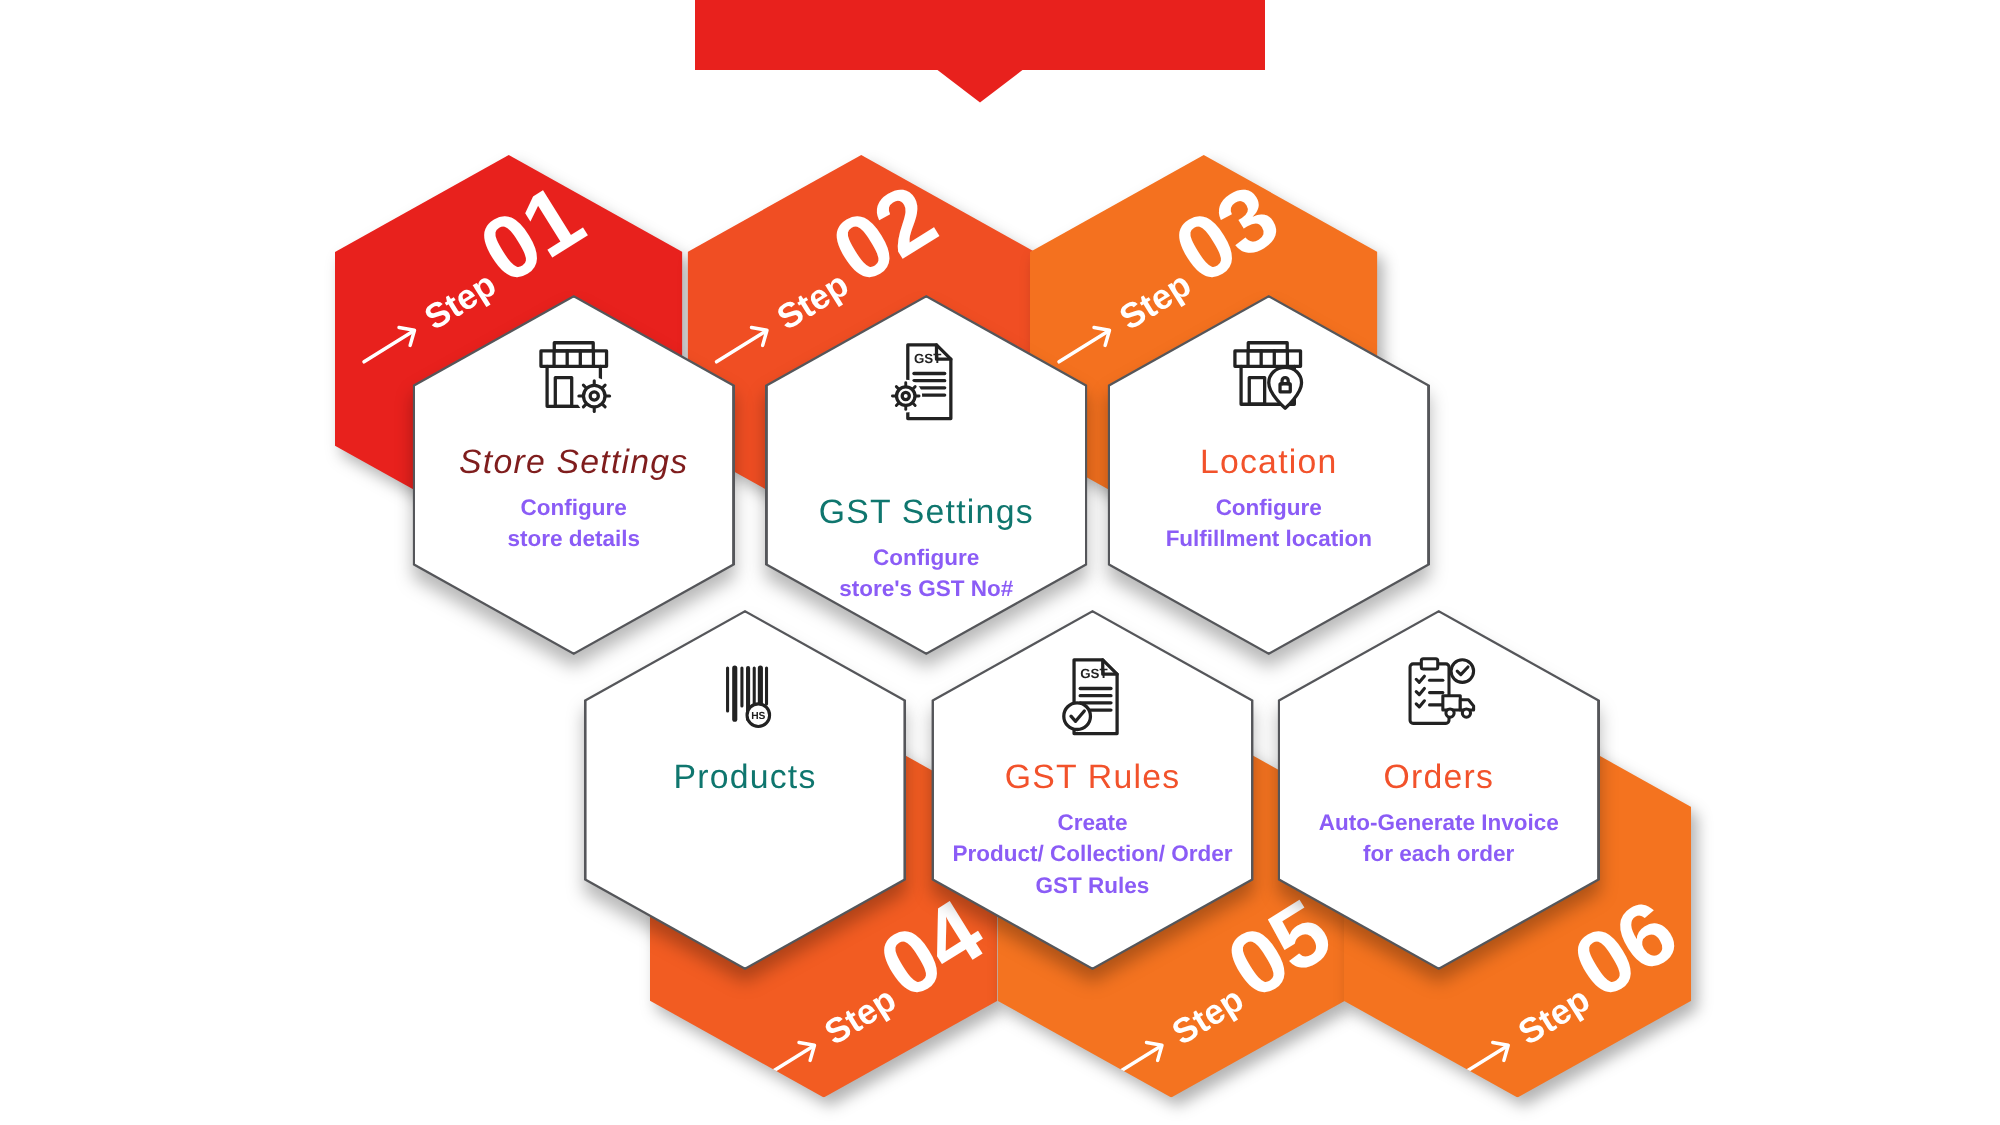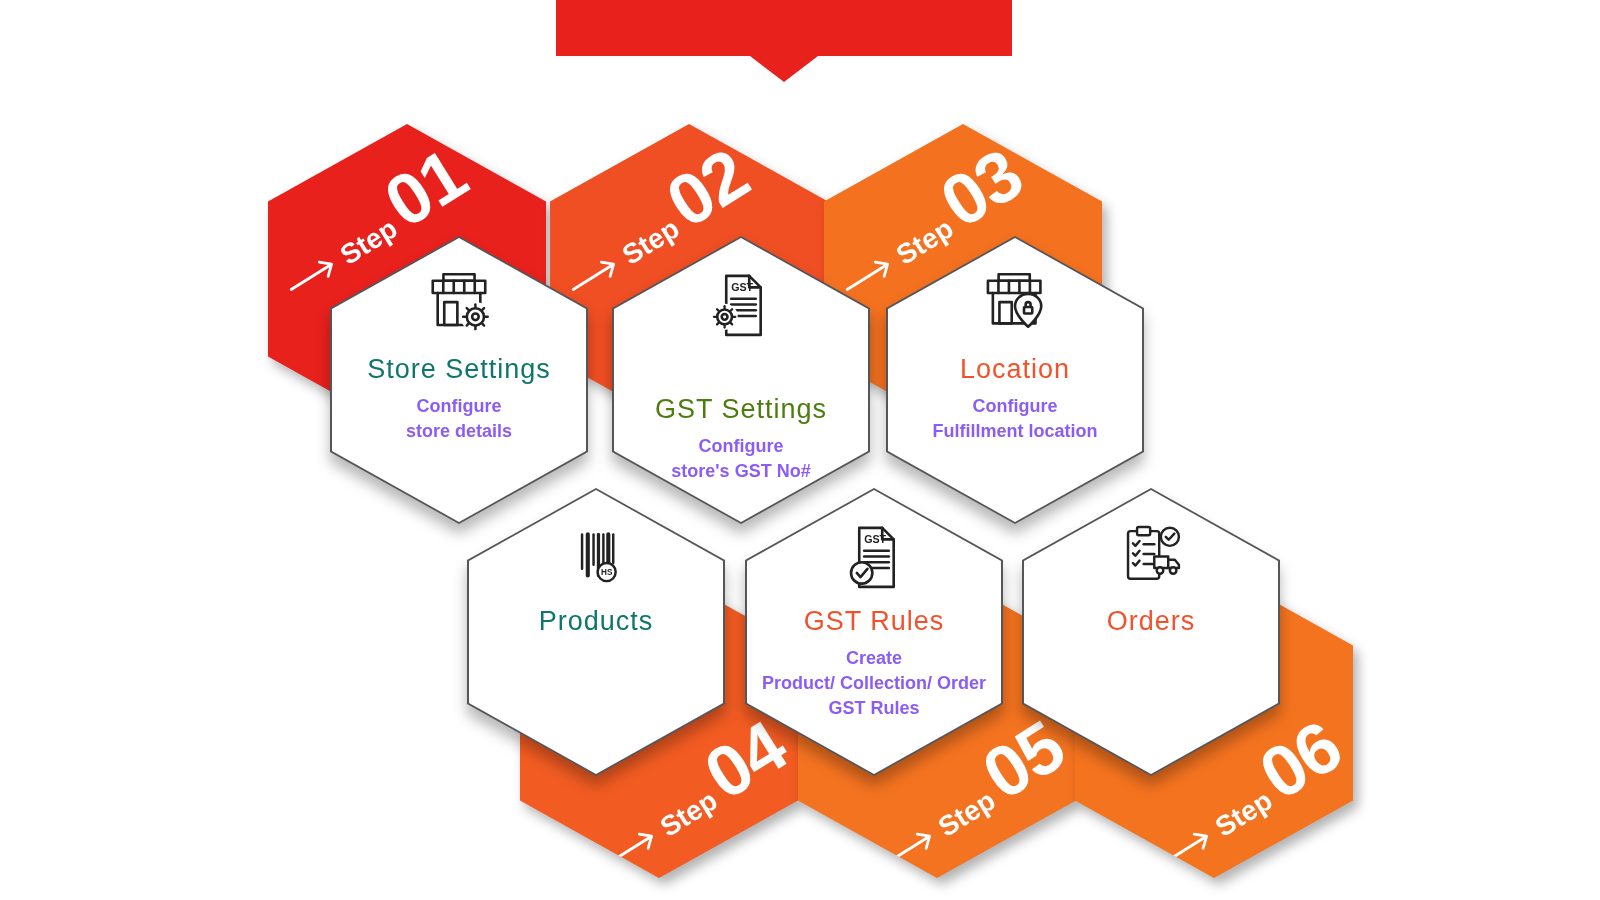--- a/index.html
+++ b/index.html
@@ -106,21 +106,21 @@
                 <line x1="58.5" y1="62" x2="55" y2="62"></line>
                 <line x1="70" y1="50.5" x2="70" y2="47"></line>
                 <line x1="70" y1="73.5" x2="70" y2="77"></line>
                 <line x1="78.1" y1="53.9" x2="80.6" y2="51.4"></line>
                 <line x1="61.9" y1="70.1" x2="59.4" y2="72.6"></line>
                 <line x1="78.1" y1="70.1" x2="80.6" y2="72.6"></line>
                 <line x1="61.9" y1="53.9" x2="59.4" y2="51.4"></line>
               </g>
         </svg>
       </div>
-      <div class="card-title" style="color: #0f766e;">Store Settings</div>
+      <div class="card-title" style="color: #7f1d1d; font-style: italic;">Store Settings</div>
       <div class="card-desc">Configure
 store details</div>
     </div>
       </div>
   </div>
 </div>
 
 <div class="step top" style="left:612px; top:236px;">
   <div class="color-wrap">
     <div class="color-hex hexclip" style="background: rgb(240, 78, 35);">
@@ -154,21 +154,21 @@
                 <line x1="20" y1="62" x2="17" y2="62"></line>
                 <line x1="30" y1="52" x2="30" y2="49"></line>
                 <line x1="30" y1="72" x2="30" y2="75"></line>
                 <line x1="37.1" y1="54.9" x2="39.2" y2="52.8"></line>
                 <line x1="22.9" y1="69.1" x2="20.8" y2="71.2"></line>
                 <line x1="37.1" y1="69.1" x2="39.2" y2="71.2"></line>
                 <line x1="22.9" y1="54.9" x2="20.8" y2="52.8"></line>
               </g>
         </svg>
       </div>
-      <div class="card-title" style="color: #4d7c0f; margin-top: 44px;">GST Settings</div>
+      <div class="card-title" style="color: #0f766e; margin-top: 44px;">GST Settings</div>
       <div class="card-desc">Configure
 store's GST No#</div>
     </div>
       </div>
   </div>
 </div>
 
 <div class="step top" style="left:886px; top:236px;">
   <div class="color-wrap">
     <div class="color-hex hexclip" style="background: rgb(244, 113, 31);">
@@ -309,16 +309,18 @@
               <line x1="41" y1="56" x2="54" y2="56"></line>
           <circle cx="73" cy="23" r="11" fill="#fff"></circle>
           <path d="M68 23 l3.5 3.5 l7 -7.5"></path>
           <rect x="54" y="47" width="17" height="14" fill="#fff"></rect>
           <path d="M71 51 h8 l5 6 v4 h-13 Z" fill="#fff"></path>
           <circle cx="61" cy="64" r="4" fill="#fff"></circle>
           <circle cx="77" cy="64" r="4" fill="#fff"></circle>
         </svg>
       </div>
       <div class="card-title" style="color: rgb(242, 82, 43);">Orders</div>
+      <div class="card-desc">Auto-Generate Invoice
+for each order</div>
     </div>
       </div>
   </div>
 </div>
 
 </body></html>

